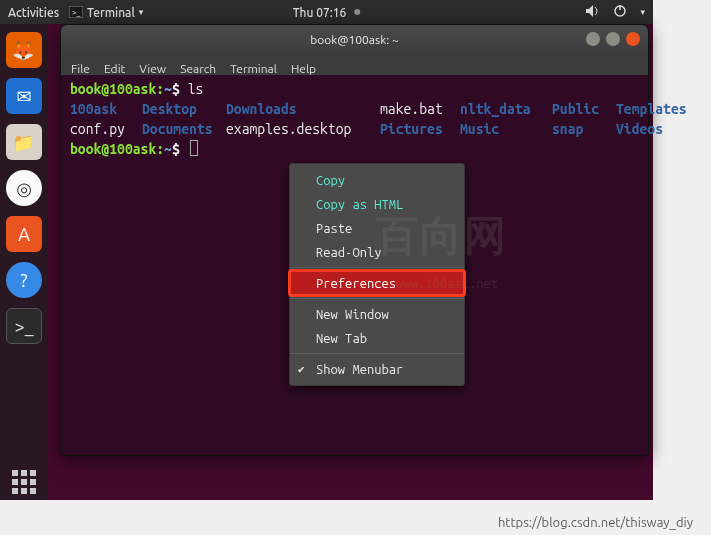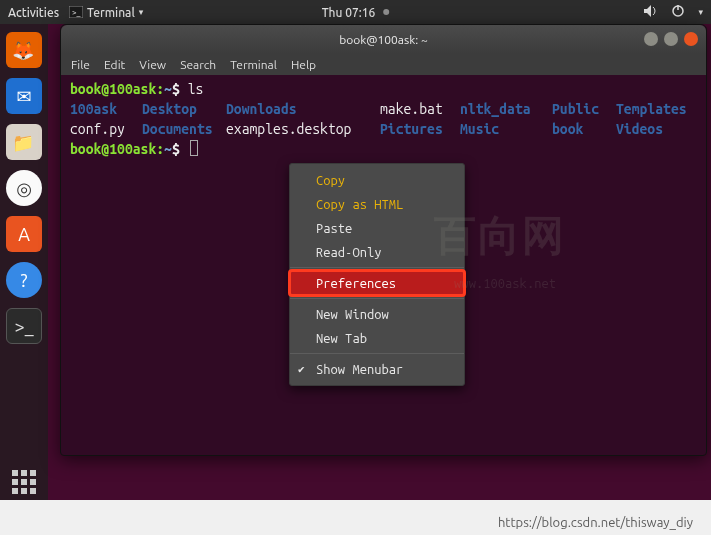--- a/index.html
+++ b/index.html
@@ -1,17 +1,17 @@
 <!DOCTYPE html>
 <html><head>
   <meta charset="utf-8">
   <style>
     * { margin: 0; padding: 0; box-sizing: border-box; }
     body { width: 711px; height: 535px; background: #f0f0f0; font-family: Ubuntu, "Segoe UI", sans-serif; position: relative; overflow: hidden; }
-    .desktop { width: 711px; height: 500px; background: #440a2d; position: relative; }
+    .desktop { width: 653px; height: 500px; background: #440a2d; position: relative; }
     
     .top-bar { height: 24px; background: #2c2c2c; color: #dcdcdc; display: flex; align-items: center; font-size: 12px; font-weight: 500; padding: 0 8px; }
     .top-bar-left { display: flex; gap: 10px; align-items: center; }
     .app-indicator { display: flex; align-items: center; gap: 4px; }
     .top-bar-center { position: absolute; left: 50%; transform: translateX(-50%); display: flex; align-items: center; gap: 8px; text-align: right; }
     .dot { width: 6px; height: 6px; background: #8e8e8e; border-radius: 50%; }
     .top-bar-right { margin-left: auto; display: flex; gap: 14px; align-items: center; }
     .caret { font-size: 9px; }
     
     .launcher { position: absolute; left: 0; top: 24px; bottom: 0; width: 48px; background: rgba(30,30,30,0.7); display: flex; flex-direction: column; align-items: center; padding-top: 8px; gap: 10px; }
@@ -27,34 +27,34 @@
     .app-grid { width: 36px; height: 36px; display: grid; grid-template-columns: repeat(3,6px); grid-template-rows: repeat(3,6px); gap: 3px; align-content: center; justify-content: center; }
     .app-grid span { background: #ccc; width: 6px; height: 6px; }
     
     .terminal-window { position: absolute; left: 60px; top: 24px; right: 4px; height: 432px; background: #300a24; border: 1px solid #111; border-radius: 6px 6px 4px 4px; box-shadow: 0 4px 18px rgba(0,0,0,0.6); }
     .titlebar { height: 28px; background: linear-gradient(#4b4b4b,#3c3c3c); border-radius: 6px 6px 0 0; display: flex; align-items: center; justify-content: center; position: relative; color: #eaeaea; font-size: 12px; }
     .win-controls { position: absolute; right: 8px; display: flex; gap: 6px; }
     .win-btn { width: 14px; height: 14px; border-radius: 50%; display: inline-block; }
     .win-min { background: #8d8d85; }
     .win-max { background: #8d8d85; }
     .win-close { background: #e95420; }
-    .menubar { height: 22px; background: #3c3c3c; display: flex; align-items: center; gap: 14px; padding: 0 10px; font-size: 12px; color: #ddd; }
+    .menubar { height: 22px; background: #3c3c3c; display: flex; align-items: flex-end; gap: 14px; padding: 0 10px; font-size: 12px; color: #ddd; }
     .term-body { padding: 4px 9px; font-family: "Ubuntu Mono","DejaVu Sans Mono",monospace; font-size: 14px; line-height: 20px; color: #eee; }
     .prompt .user { color: #8ae234; font-weight: bold; }
     .prompt .path { color: #729fcf; font-weight: bold; }
     .prompt .dollar { color: #eee; font-weight: bold; }
     .cmd { color: #eee; }
     .ls-grid { display: grid; grid-template-columns: 72px 84px 154px 80px 92px 64px 90px; column-gap: 0; }
     .dir { color: #3465a4; font-weight: bold; }
     .file { color: #eee; }
     .cursor { display: inline-block; width: 8px; height: 16px; border: 1px solid #aaa; vertical-align: -2px; margin-left: 2px;}
     
     .context-menu { position: absolute; left: 228px; top: 138px; width: 176px; background: #4a4a4a; border: 1px solid #3a3a3a; border-radius: 3px; box-shadow: 0 4px 12px rgba(0,0,0,0.6); padding: 4px 0; font-size: 13px; color: #e8e8e8; }
     .context-menu div { height: 24px; line-height: 24px; padding: 0 10px 0 26px; position: relative; }
-    .context-menu .disabled { color: #eab308; }
+    .context-menu .disabled { color: #5eead4; }
     .context-menu .highlight { background: #b91c1c; color: #fff; outline: 3px solid #ff3b1f; outline-offset: -1px; border-radius: 2px; }
     .context-menu .sep { height: 1px; background: #5d5d5d; margin: 3px 0; padding: 0; }
     .check::before { content: "✔"; position: absolute; left: 8px; font-size: 11px; }
     
     .watermark { position: absolute; right: 140px; top: 200px; color: rgba(140,140,130,0.18); font-size: 42px; font-weight: bold; letter-spacing: 2px; pointer-events: none; }
     .watermark-sub { position: absolute; right: 150px; top: 248px; color: rgba(140,140,130,0.18); font-size: 13px; pointer-events: none; }
     
     .source-footer { position: absolute; bottom: 6px; right: 18px; font-size: 13px; color: #5b5b5b; }
   </style>
 </head>
@@ -141,21 +141,21 @@
         <span class="dir">nltk_data</span>
         <span class="dir">Public</span>
         <span class="dir">Templates</span>
       </div>
       <div class="ls-grid">
         <span class="file">conf.py</span>
         <span class="dir">Documents</span>
         <span class="file">examples.desktop</span>
         <span class="dir">Pictures</span>
         <span class="dir">Music</span>
-        <span class="dir">book</span>
+        <span class="dir">snap</span>
         <span class="dir">Videos</span>
       </div>
       <div class="prompt">
         <span class="user">book@100ask</span><span class="user">:</span><span class="path">~</span><span class="dollar">$</span> <span class="cursor"></span>
       </div>
 
       <div class="context-menu">
         <div class="disabled">Copy</div>
         <div class="disabled">Copy as HTML</div>
         <div>Paste</div>

